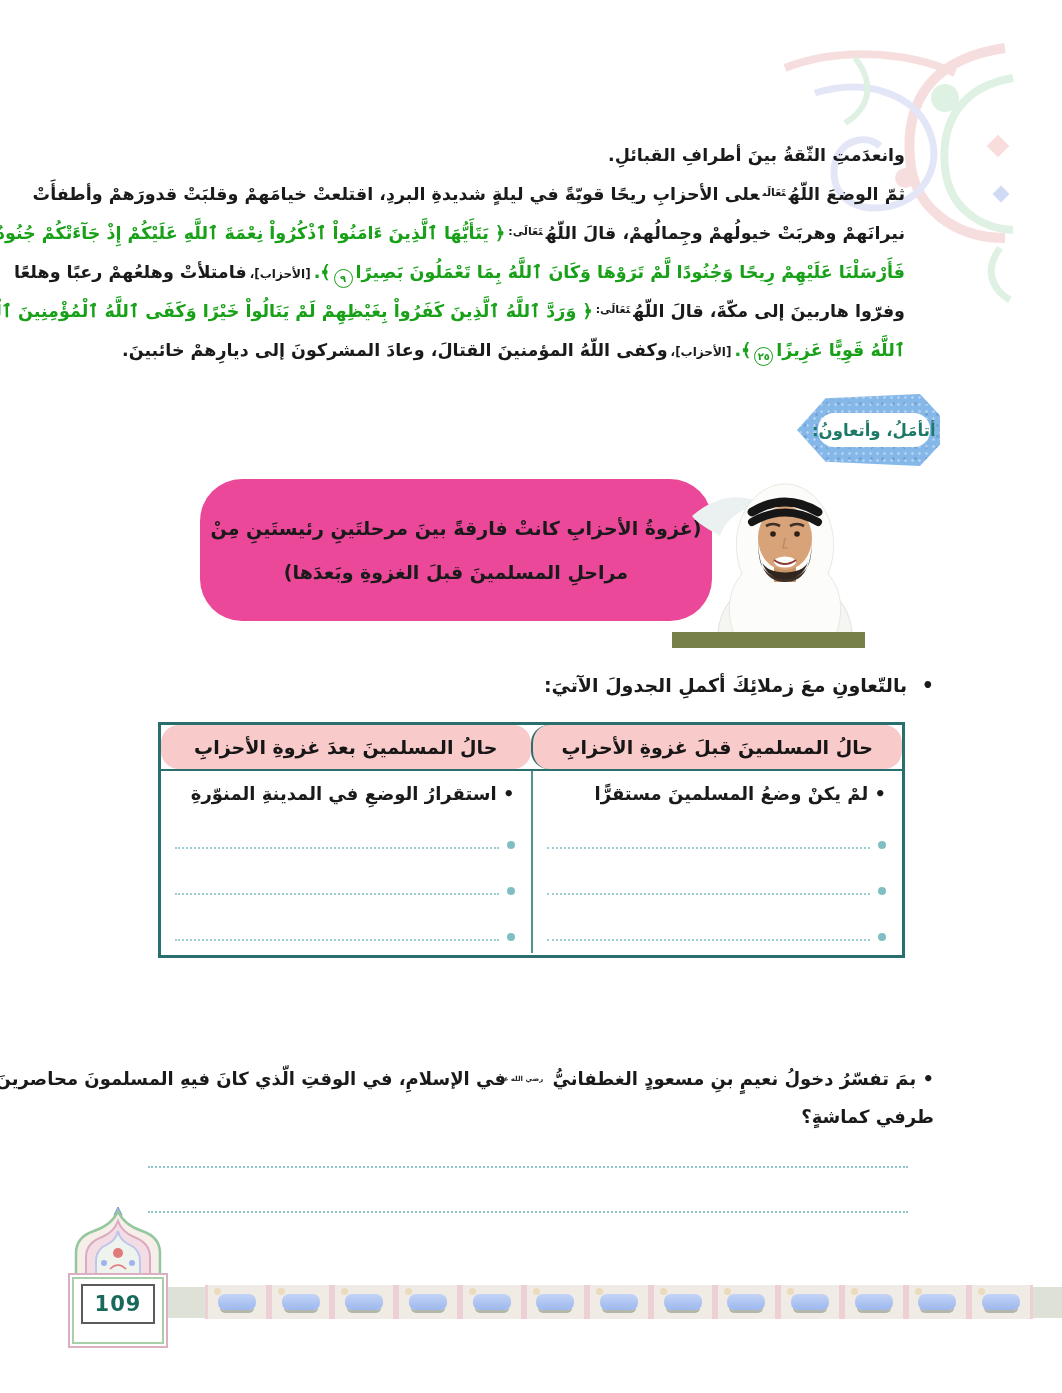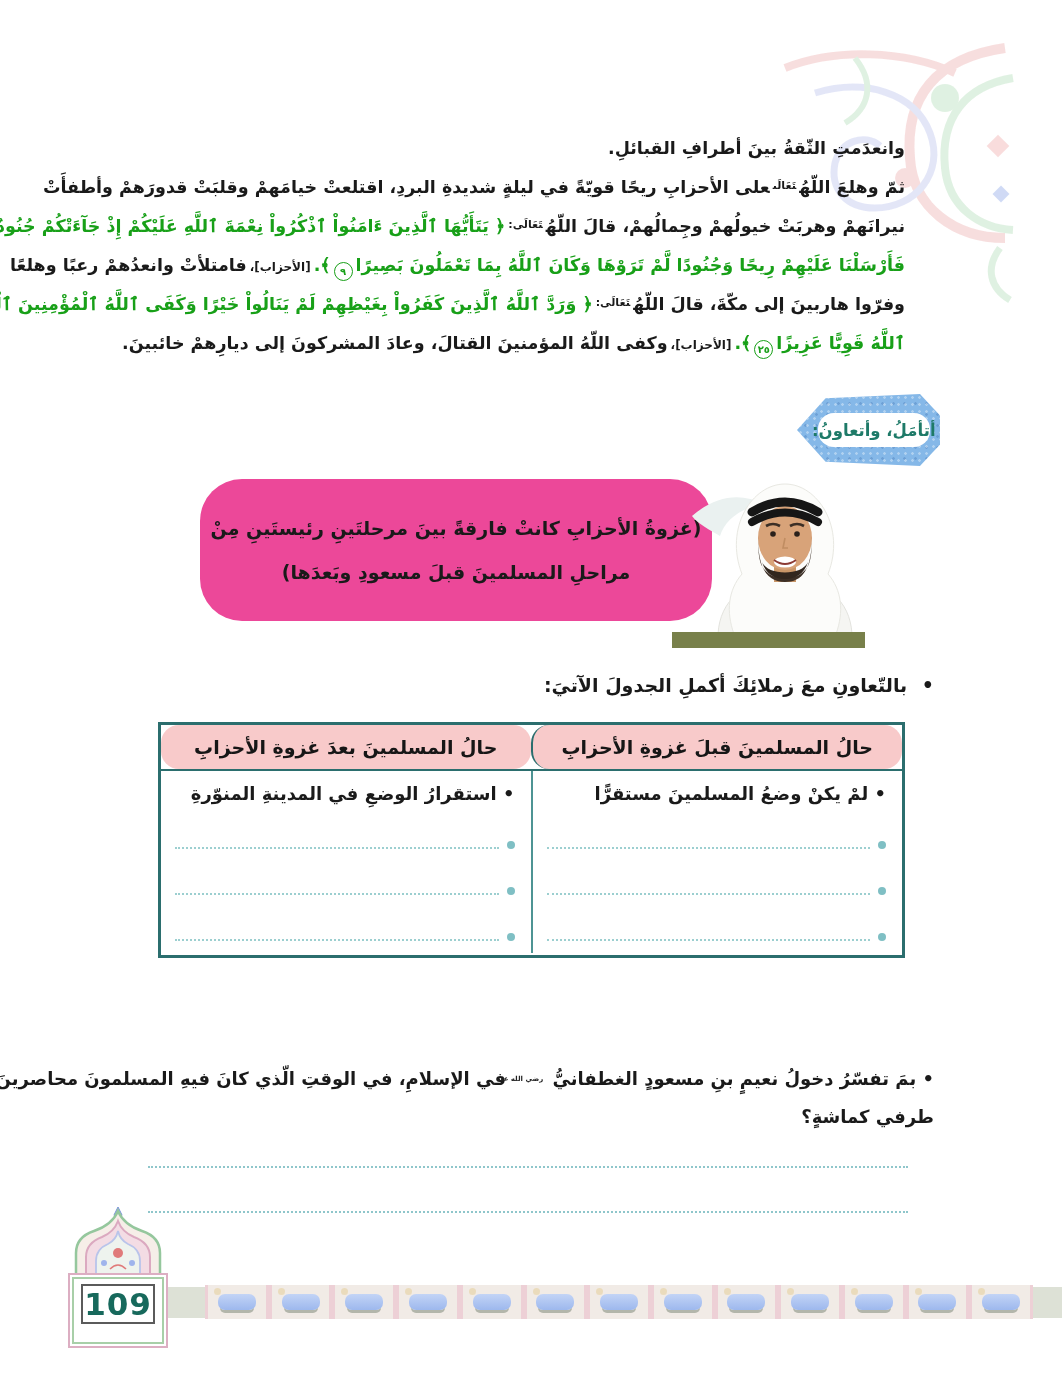--- a/index.html
+++ b/index.html
@@ -8,21 +8,21 @@
     position:relative; width:1062px; height:1393px; margin:0 auto;
     background:#ffffff; overflow:hidden; direction:rtl;
     font-family:"DejaVu Sans","Liberation Sans",sans-serif; color:#1a1a1a;
   }
   .abs { position:absolute; }
 
   
   .corner-orn { left:auto; right:45px; top:38px; width:262px; height:266px; opacity:.8; }
 
   
-  .intro { top:129px; right:157px; width:778px; font-size:17.5px; font-weight:700; line-height:39px; text-align:right; }
+  .intro { top:136px; right:157px; width:778px; font-size:17.5px; font-weight:700; line-height:39px; text-align:right; }
   .intro .line { height:39px; white-space:nowrap; }
   .quran { color:#18a018; }
   .sup-taala { font-size:11px; position:relative; top:-4px; margin:0 3px; font-weight:700; }
   .ayah { display:inline-flex; align-items:center; justify-content:center; width:19px; height:19px;
           border:1.6px solid #18a018; border-radius:50%; font-size:10px; color:#18a018; margin:0 3px;
           vertical-align:-4px; font-weight:700; }
   .ref { font-size:12px; font-weight:700; margin:0 3px; }
 
   
   .ribbon { width:143px; height:72px; }
@@ -91,21 +91,21 @@
   .bcell::after { content:""; position:absolute; top:3px; left:6px; width:7px; height:7px;
                   border-radius:50%; background:#e9d7b2; opacity:.8; }
 
   
   .crown { top:1205px; left:70px; width:96px; height:70px; }
   .pframe { top:1273px; left:68px; width:100px; height:75px; background:#fff;
             border:2px solid #dcaec2; padding:2px; }
   .pframe-inner { width:100%; height:100%; border:2px solid #a8cfa8; padding:5px 7px; }
   .pnum-box { width:100%; height:40px; border:2px solid #5b5b5b; background:#fff;
               display:flex; align-items:center; justify-content:center;
-              font-size:31px; font-weight:700; color:#17695c; letter-spacing:1px;
+              font-size:21px; font-weight:700; color:#17695c; letter-spacing:1px;
               font-family:"DejaVu Sans",sans-serif; direction:ltr; }
 </style>
 </head>
 <body>
 
 <div class="page">
 
   <svg class="abs corner-orn" viewBox="0 0 262 266" fill="none">
     <g opacity="0.6">
       <path d="M250,10 C180,20 150,60 155,120 C158,170 200,200 250,200" stroke="#f0bcbc" stroke-width="10" fill="none"></path>
@@ -116,35 +116,35 @@
       <circle cx="150" cy="140" r="10" fill="#f0bcbc"></circle>
       <rect x="235" y="100" width="16" height="16" transform="rotate(45 243 108)" fill="#e99" opacity="0.7"></rect>
       <rect x="240" y="150" width="12" height="12" transform="rotate(45 246 156)" fill="#9fb4ec"></rect>
       <path d="M245,210 C230,230 235,250 255,262" stroke="#bfe3c4" stroke-width="7" fill="none"></path>
       <path d="M100,20 C120,45 115,70 90,85" stroke="#bfe3c4" stroke-width="6" fill="none"></path>
     </g>
   </svg>
 
   <div class="abs intro">
     <div class="line"><span>وانعدَمتِ الثّقةُ بينَ أطرافِ القبائلِ.</span></div>
-    <div class="line"><span>ثمّ وهلعَ اللّهُ</span><span class="sup-taala">تَعَالَى</span><span>على الأحزابِ ريحًا قويّةً في ليلةٍ شديدةِ البردِ، اقتلعتْ خيامَهمْ وقلبَتْ قدورَهمْ وأطفأَتْ</span></div>
+    <div class="line"><span>ثمّ الوضعَ اللّهُ</span><span class="sup-taala">تَعَالَى</span><span>على الأحزابِ ريحًا قويّةً في ليلةٍ شديدةِ البردِ، اقتلعتْ خيامَهمْ وقلبَتْ قدورَهمْ وأطفأَتْ</span></div>
     <div class="line"><span>نيرانَهمْ وهربَتْ خيولُهمْ وجِمالُهمْ، قالَ اللّهُ</span><span class="sup-taala">تَعَالَى:</span><span class="quran">﴿ يَتَأَيُّهَا ٱلَّذِينَ ءَامَنُواْ ٱذْكُرُواْ نِعْمَةَ ٱللَّهِ عَلَيْكُمْ إِذْ جَآءَتْكُمْ جُنُودٌ</span></div>
-    <div class="line"><span class="quran">فَأَرْسَلْنَا عَلَيْهِمْ رِيحًا وَجُنُودًا لَّمْ تَرَوْهَا وَكَانَ ٱللَّهُ بِمَا تَعْمَلُونَ بَصِيرًا</span><span class="ayah">٩</span><span class="quran">﴾.</span><span class="ref">[الأحزاب]،</span><span>فامتلأتْ وانعدُهمْ رعبًا وهلعًا</span></div>
+    <div class="line"><span class="quran">فَأَرْسَلْنَا عَلَيْهِمْ رِيحًا وَجُنُودًا لَّمْ تَرَوْهَا وَكَانَ ٱللَّهُ بِمَا تَعْمَلُونَ بَصِيرًا</span><span class="ayah">٩</span><span class="quran">﴾.</span><span class="ref">[الأحزاب]،</span><span>فامتلأتْ وهلعُهمْ رعبًا وهلعًا</span></div>
     <div class="line"><span>وفرّوا هاربينَ إلى مكّةَ، قالَ اللّهُ</span><span class="sup-taala">تَعَالَى:</span><span class="quran">﴿ وَرَدَّ ٱللَّهُ ٱلَّذِينَ كَفَرُواْ بِغَيْظِهِمْ لَمْ يَنَالُواْ خَيْرًا وَكَفَى ٱللَّهُ ٱلْمُؤْمِنِينَ ٱلْقِتَالَ وَكَانَ</span></div>
     <div class="line"><span class="quran">ٱللَّهُ قَوِيًّا عَزِيزًا</span><span class="ayah">٢٥</span><span class="quran">﴾.</span><span class="ref">[الأحزاب]،</span><span>وكفى اللّهُ المؤمنينَ القتالَ، وعادَ المشركونَ إلى ديارِهمْ خائبينَ.</span></div>
   </div>
 
   <div class="abs ribbon ribbon1">
     <div class="blue"></div>
     <div class="pill">أتأمَلُ، وأتعاونُ:</div>
   </div>
 
   <div class="abs bubble">
     <div class="line">(غزوةُ الأحزابِ كانتْ فارقةً بينَ مرحلتَينِ رئيستَينِ مِنْ</div>
-    <div class="line">مراحلِ المسلمينَ قبلَ مسعودِ وبَعدَها)</div>
+    <div class="line">مراحلِ المسلمينَ قبلَ الغزوةِ وبَعدَها)</div>
   </div>
   <svg class="abs tail" viewBox="0 0 76 52">
     <path d="M2,30 C25,10 50,6 74,18 C50,22 35,34 30,50 C20,44 8,38 2,30 Z" fill="#eaf1f0"></path>
   </svg>
 
   <svg class="abs man" viewBox="0 0 190 156">
     <path d="M28,156 C30,122 54,102 95,100 C136,102 160,122 162,156 Z" fill="#f5f5f2" stroke="#e3e3de" stroke-width="1"></path>
     <path d="M52,96 C34,50 62,6 95,6 C128,6 156,50 138,96 C152,112 154,134 146,156 L44,156 C36,134 38,112 52,96 Z" fill="#fcfcfa" stroke="#e8e8e2" stroke-width="1"></path>
     <rect x="84" y="88" width="22" height="16" fill="#c99668"></rect>
     <ellipse cx="95" cy="60" rx="27" ry="32" fill="#d8a379"></ellipse>

